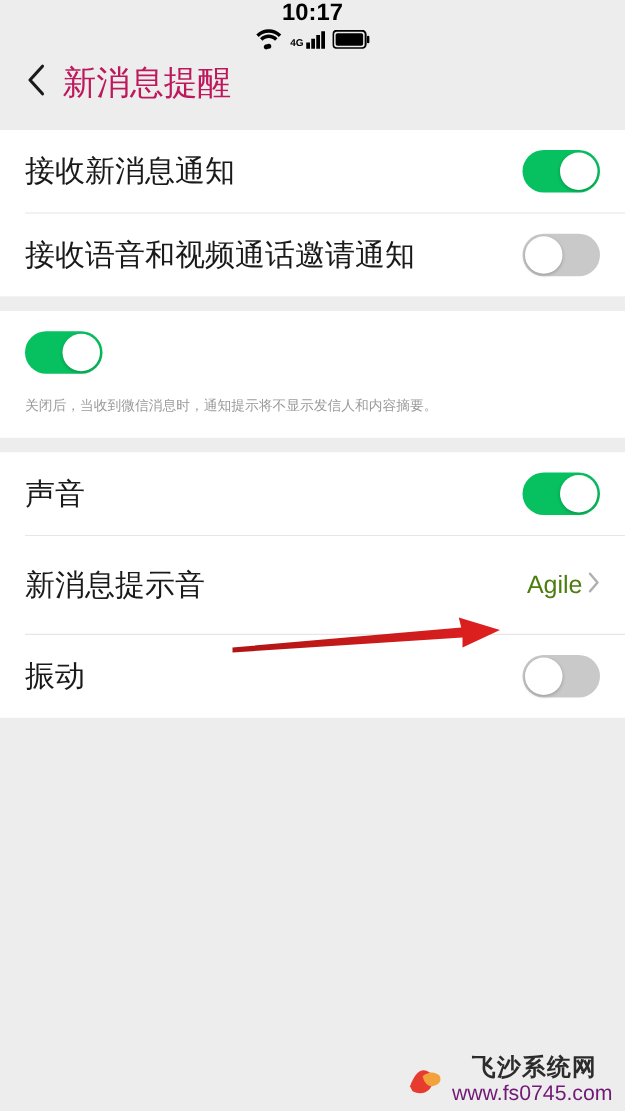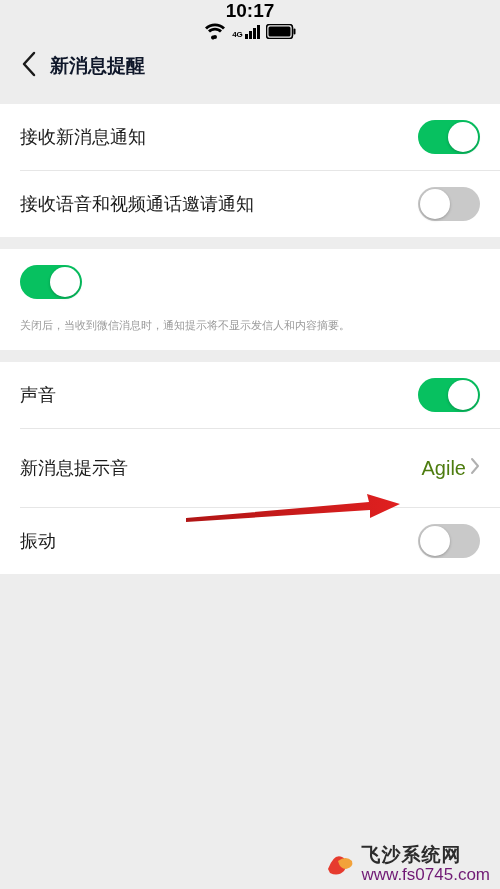--- a/index.html
+++ b/index.html
@@ -24,33 +24,33 @@
   .status-right { display: flex; align-items: center; gap: 6px; }
   .status-right svg { display: block; }
   .nav-bar {
     height: 56px;
     display: flex;
     align-items: center;
     padding: 0 8px;
     background: #ededed;
   }
   .back-btn { width: 40px; height: 40px; display: flex; align-items: center; justify-content: center; }
-  .nav-title { font-size: 19px; font-weight: 700; color: #0f172a; margin-left: 2px; }
+  .nav-title { font-size: 27px; font-weight: 400; color: #be185d; margin-left: 2px; }
   .group { background: #fff; }
   .group-gap { height: 12px; }
   .group-gap-thin { height: 10px; }
   .row {
     display: flex;
     align-items: center;
     justify-content: space-between;
     padding: 0 20px;
     min-height: 66px;
     background: #fff;
   }
-  .row-label { font-size: 18px; color: #1a1a1a; }
+  .row-label { font-size: 24px; color: #1a1a1a; }
   .sep { height: 1px; background: #e6e6e6; margin: 0 0 0 20px; }
   .hint {
     font-size: 11px;
     color: #9a9a9a;
     padding: 2px 20px 16px 20px;
     line-height: 1.55;
     background: #fff;
   }
   .toggle {
     width: 62px; height: 34px; border-radius: 17px;
@@ -74,21 +74,21 @@
     pointer-events: none;
   }
   .watermark {
     position: absolute;
     right: 0; bottom: 0;
     display: flex; align-items: center;
     gap: 6px;
     padding: 6px 10px 4px 8px;
   }
   .watermark .wm-text { display: flex; flex-direction: column; line-height: 1.1; }
-  .watermark .wm-title { font-size: 19px; font-weight: 700; color: #2c2c2c; letter-spacing: 1px; }
+  .watermark .wm-title { font-size: 19px; font-weight: 700; color: #2c2c2c; letter-spacing: 1px; margin-left: 16px; }
   .watermark .wm-sub { font-size: 17px; color: #701a75; }
 </style>
 </head>
 <body>
 
 <div class="status-bar">
   <span>10:17</span>
   <div class="status-right">
     <span>
       <svg width="22" height="18" viewBox="0 0 22 18">

